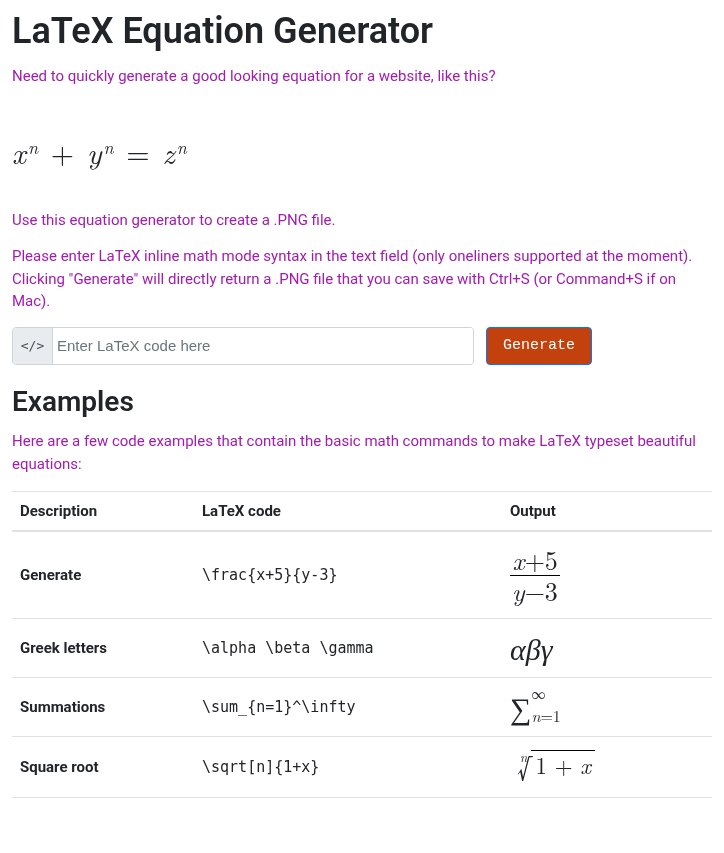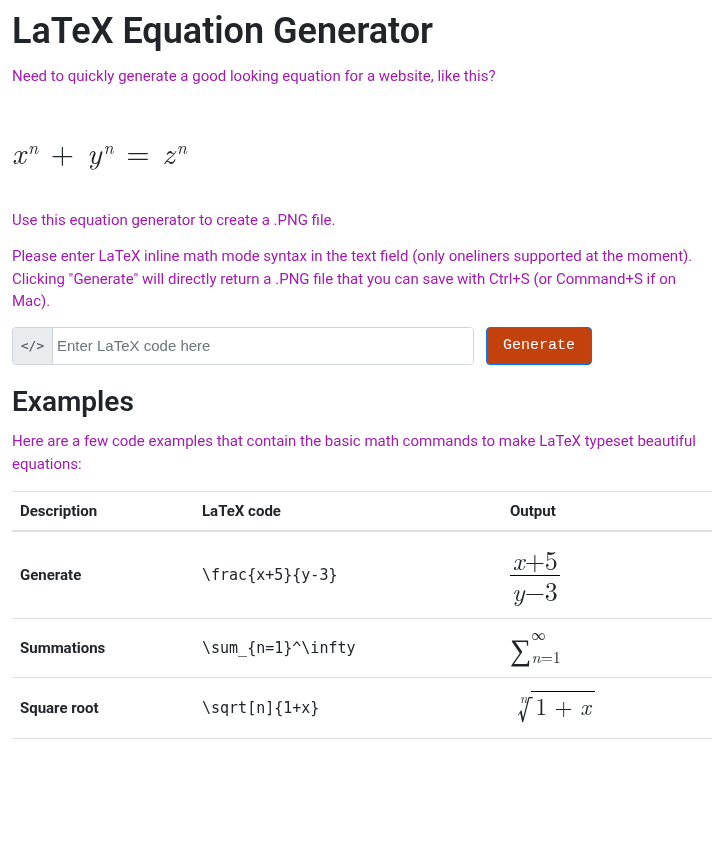--- a/index.html
+++ b/index.html
@@ -174,20 +174,25 @@
       <td class="desc">Generate</td>
       <td class="code">\frac{x+5}{y-3}</td>
       <td class="output">
         <span class="frac">
           <span class="num"><i>x</i><span style="font-style:normal">+5</span></span>
           <span class="den"><i>y</i><span style="font-style:normal">−3</span></span>
         </span>
       </td>
     </tr>
     <tr>
+      <td class="desc">Greek letters</td>
+      <td class="code">\alpha \beta \gamma</td>
+      <td class="output" style="font-size:30px;">αβγ</td>
+    </tr>
+    <tr>
       <td class="desc">Summations</td>
       <td class="code">\sum_{n=1}^\infty</td>
       <td class="output">
         <span class="sigma-wrap">
           <span class="sigma">∑</span>
           <span class="sup-inf">∞</span>
           <span class="sub-n">n<span style="font-style:normal">=1</span></span>
         </span>
       </td>
     </tr>

